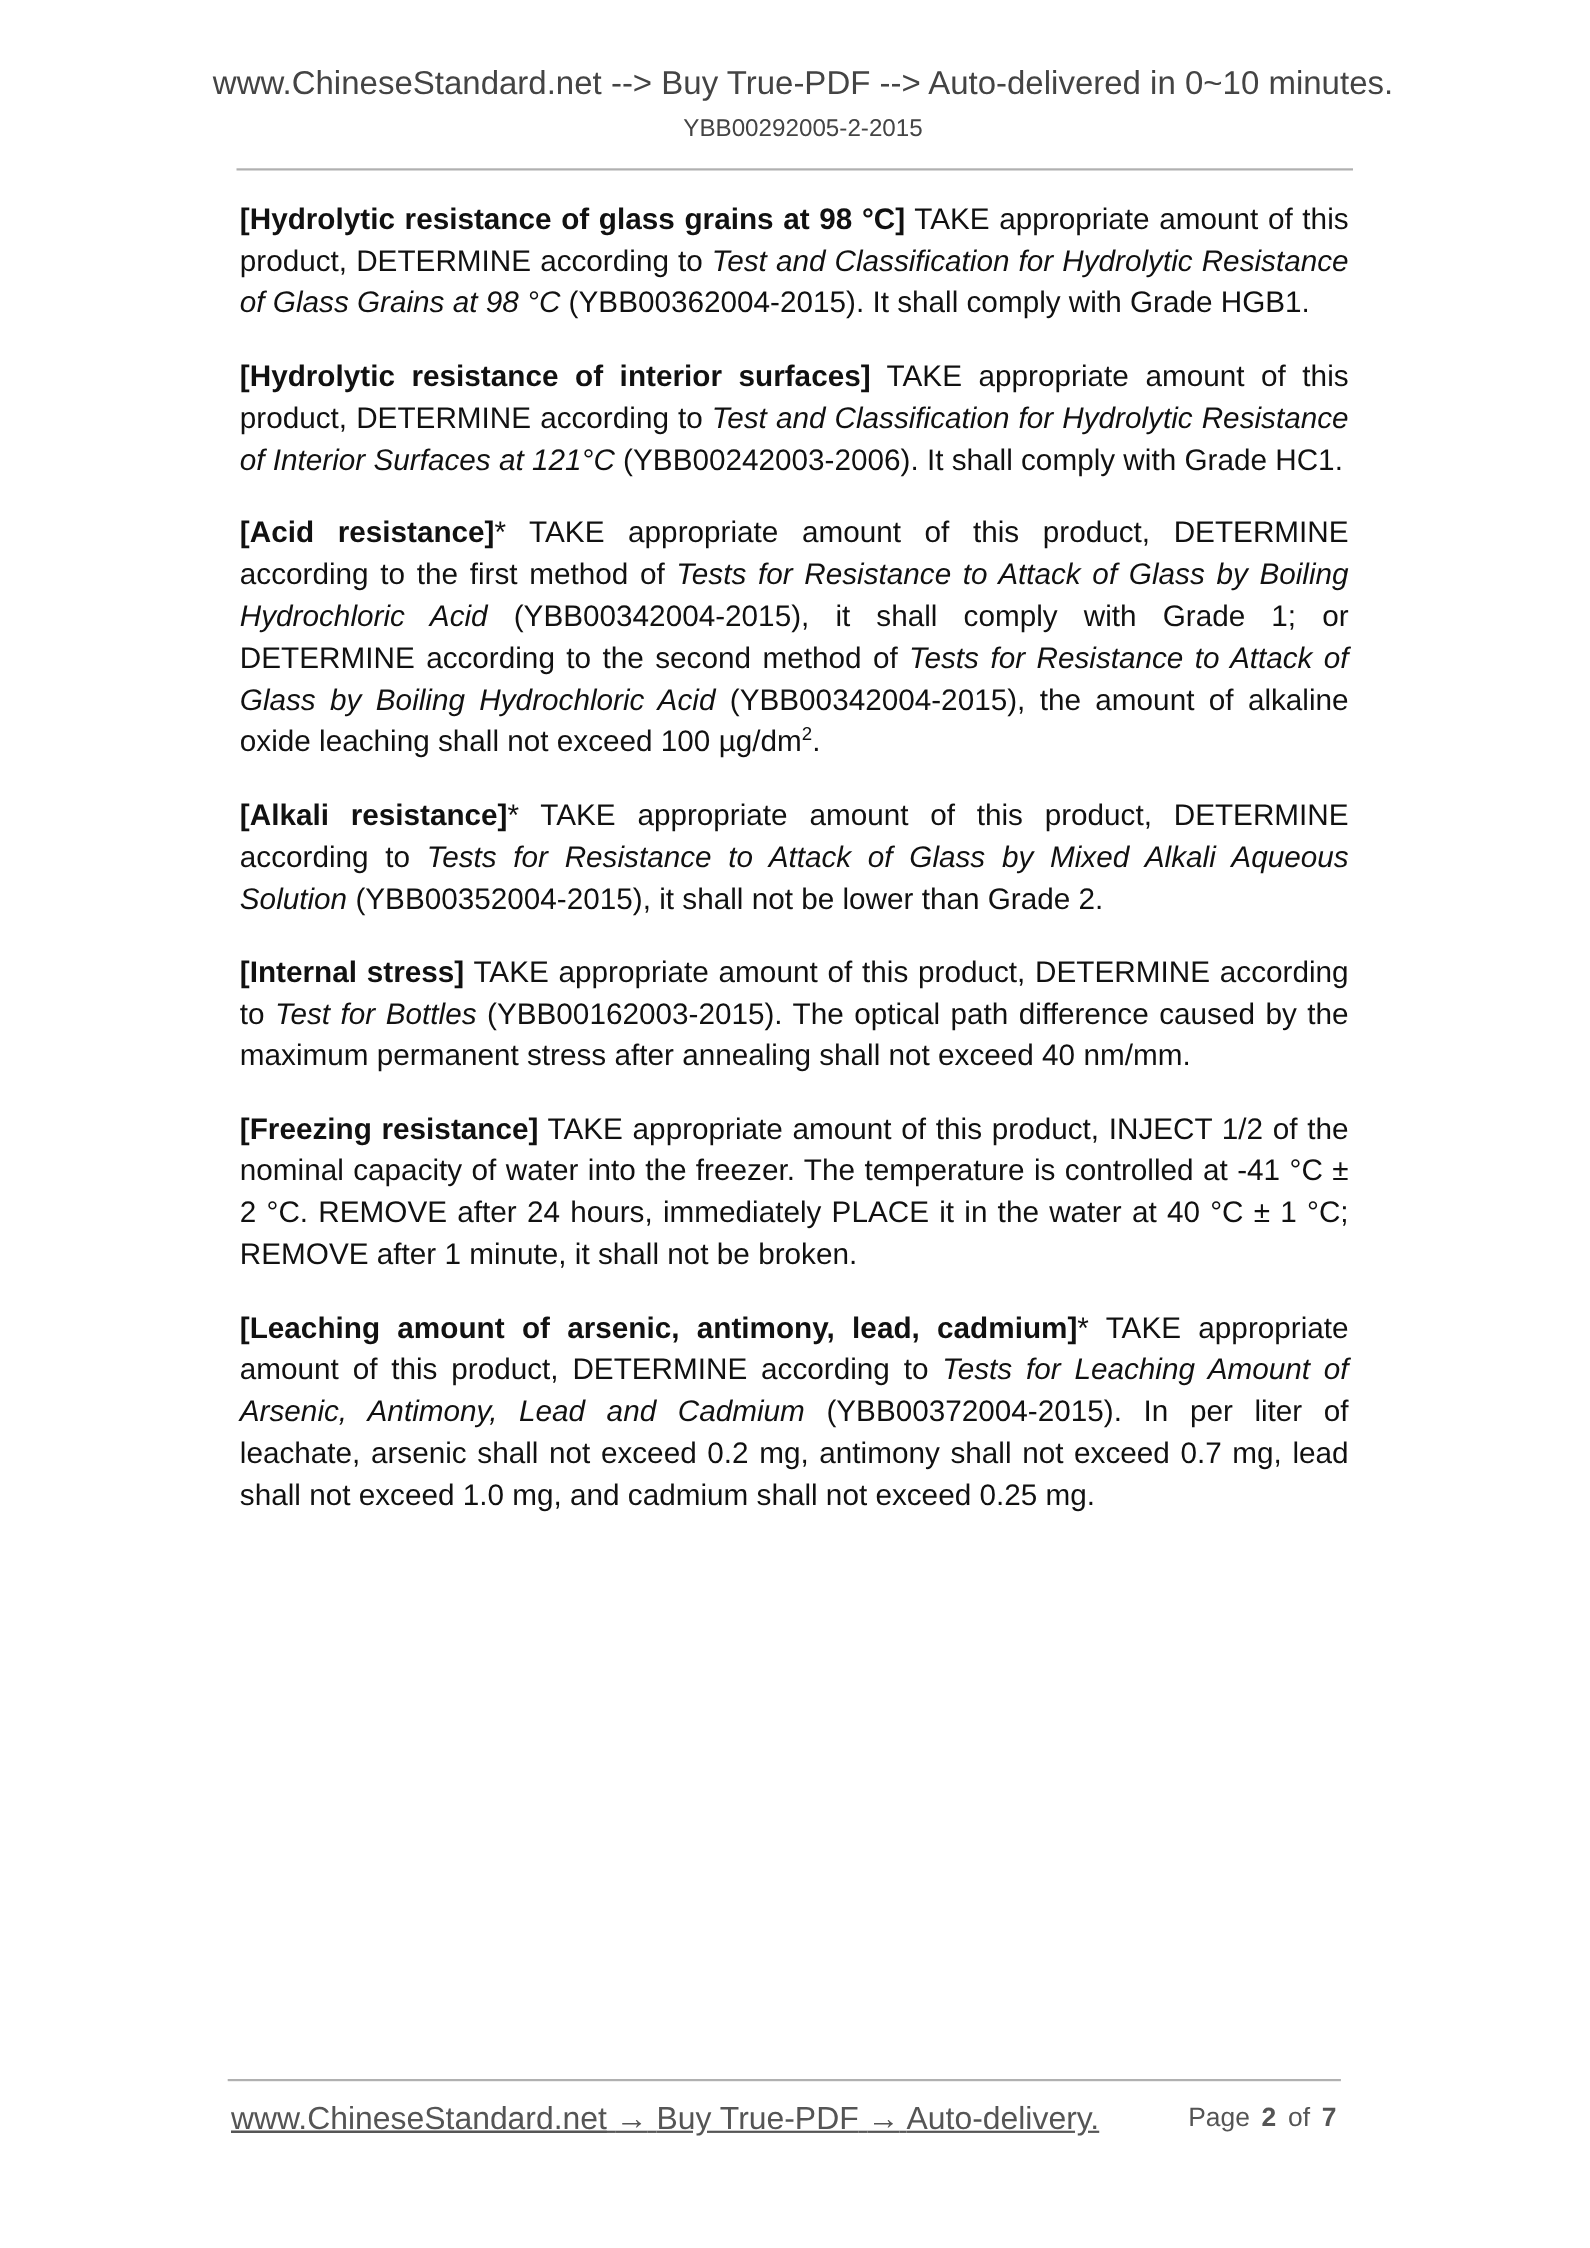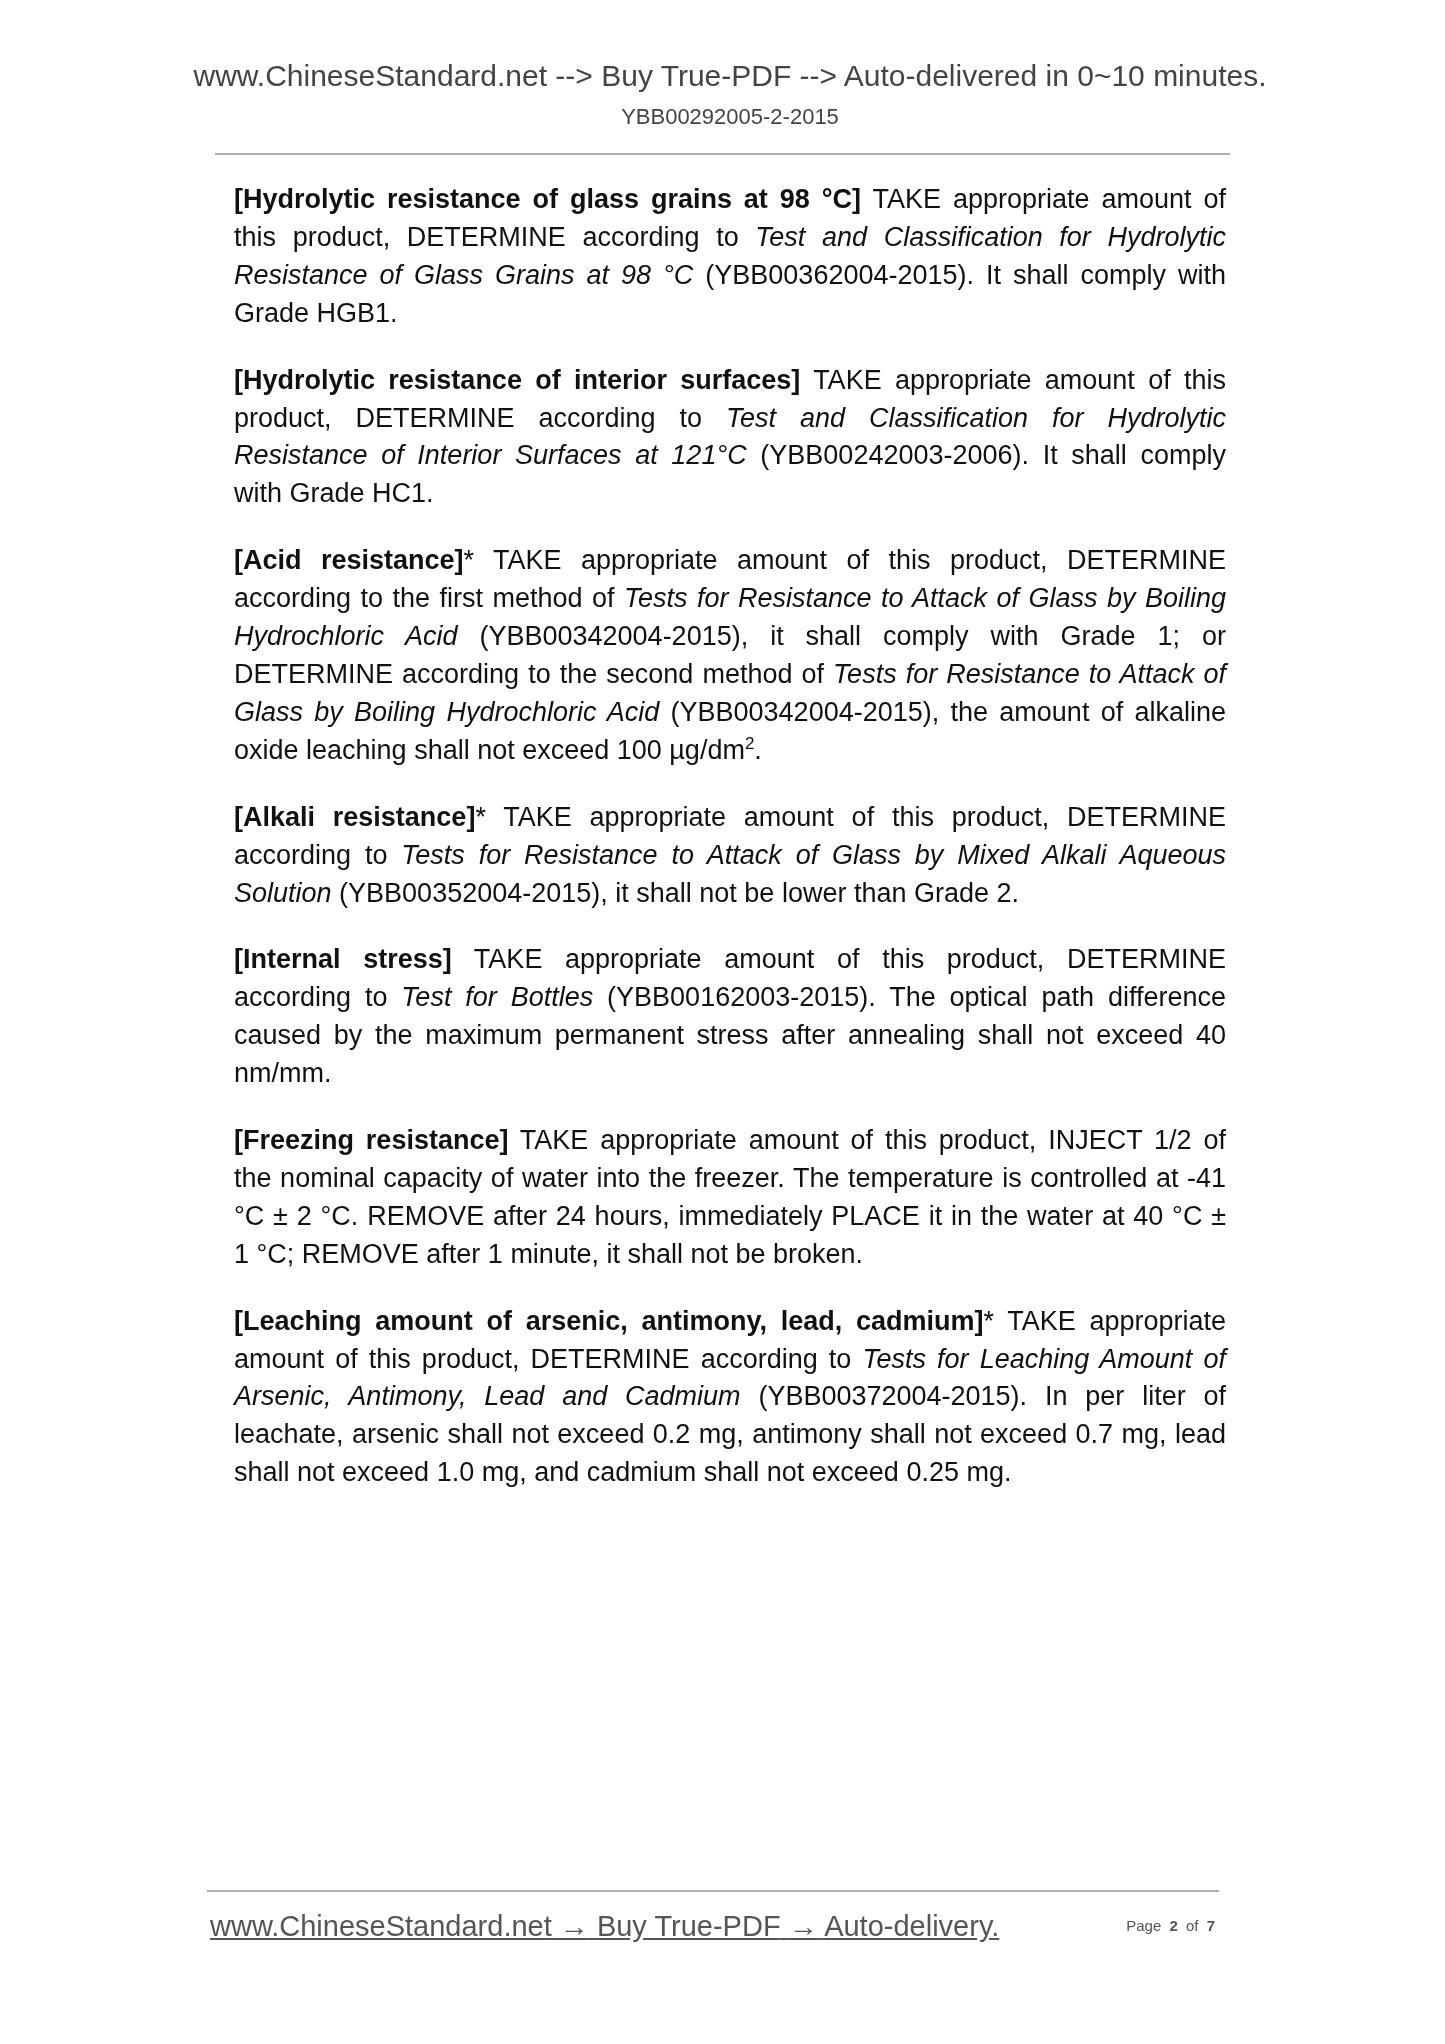--- a/index.html
+++ b/index.html
@@ -5,30 +5,30 @@
     html, body { margin: 0; padding: 0; background: #ffffff; }
     body { width: 1445px; height: 2044px; position: relative; overflow: hidden;
       font-family: "Liberation Sans", "DejaVu Sans", sans-serif; color: #111; }
     .hdr1 { position: absolute; top: 58px; left: 0; width: 1460px; text-align: center;
       font-size: 30px; line-height: 36px; color: #444; }
     .hdr2 { position: absolute; top: 104px; left: 0; width: 1460px; text-align: center;
       font-size: 22px; line-height: 26px; color: #444; }
     .hdr-rule { position: absolute; top: 153px; left: 215px; width: 1015px; height: 0;
       border-top: 2px solid #b0b0b0; }
     .body { position: absolute; top: 181px; left: 218px; width: 1008px; }
-    .para { margin: 0 0 29px 16px; font-size: 27px; line-height: 37.9px; text-align: justify;
+    .para { margin: 0 0 29px 0; font-size: 27px; line-height: 37.9px; text-align: justify;
       color: #111; }
     .para b { font-weight: bold; }
     .para i { font-style: italic; }
     .para sup { font-size: 17px; line-height: 0; vertical-align: 10px; }
     .ftr-rule { position: absolute; top: 1890px; left: 207px; width: 1012px; height: 0;
       border-top: 2px solid #b0b0b0; }
     .ftr-left { position: absolute; top: 1912px; left: 210px; font-size: 29px; line-height: 28px; color: #555; text-decoration: underline; }
     .ftr-left a { color: #555; text-decoration: underline; }
-    .ftr-right { position: absolute; top: 1912px; right: 230px; font-size: 15px; line-height: 28px; color: #555;
+    .ftr-right { position: absolute; top: 1912px; right: 230px; font-size: 24px; line-height: 28px; color: #555;
       word-spacing: 4px; }
     .ftr-right b { font-weight: bold; }
   </style>
 </head>
 <body>
 
 <div class="hdr1">www.ChineseStandard.net --&gt; Buy True-PDF --&gt; Auto-delivered in 0~10 minutes.</div>
 <div class="hdr2">YBB00292005-2-2015</div>
 <div class="hdr-rule"></div>
 

